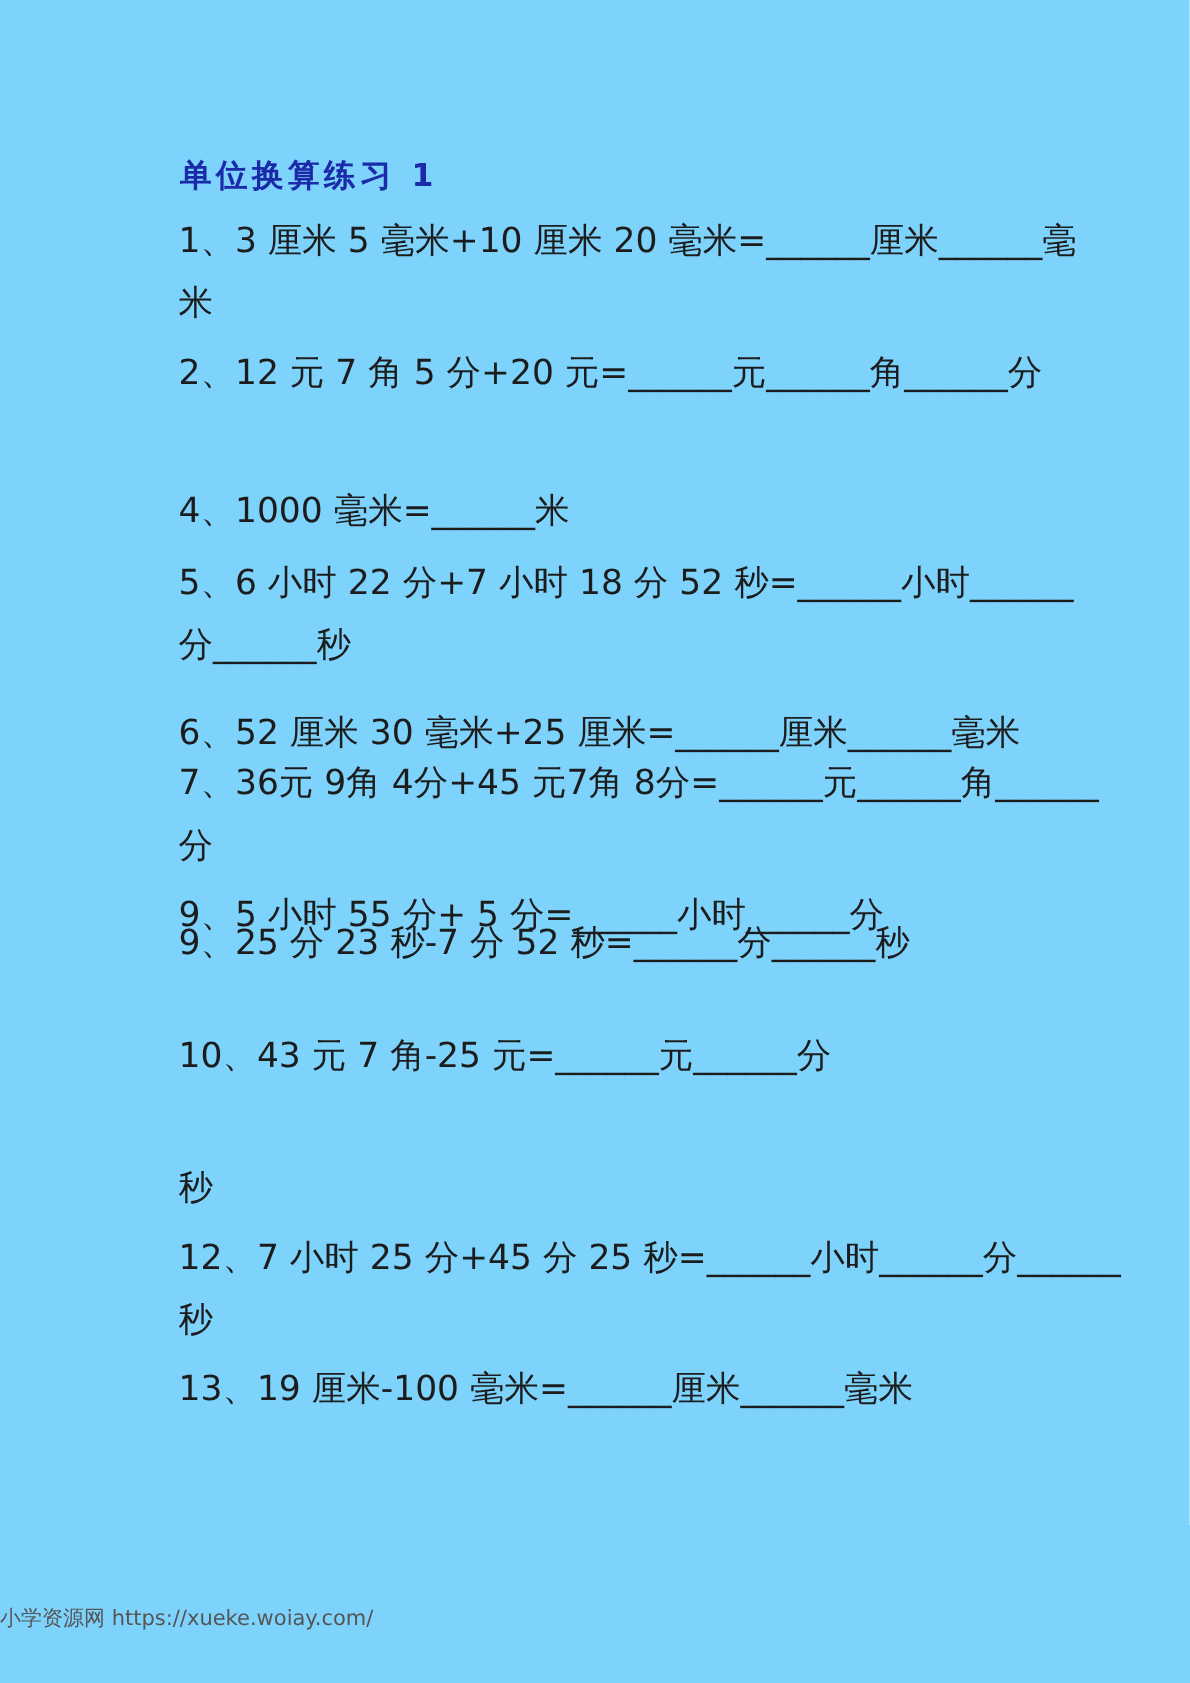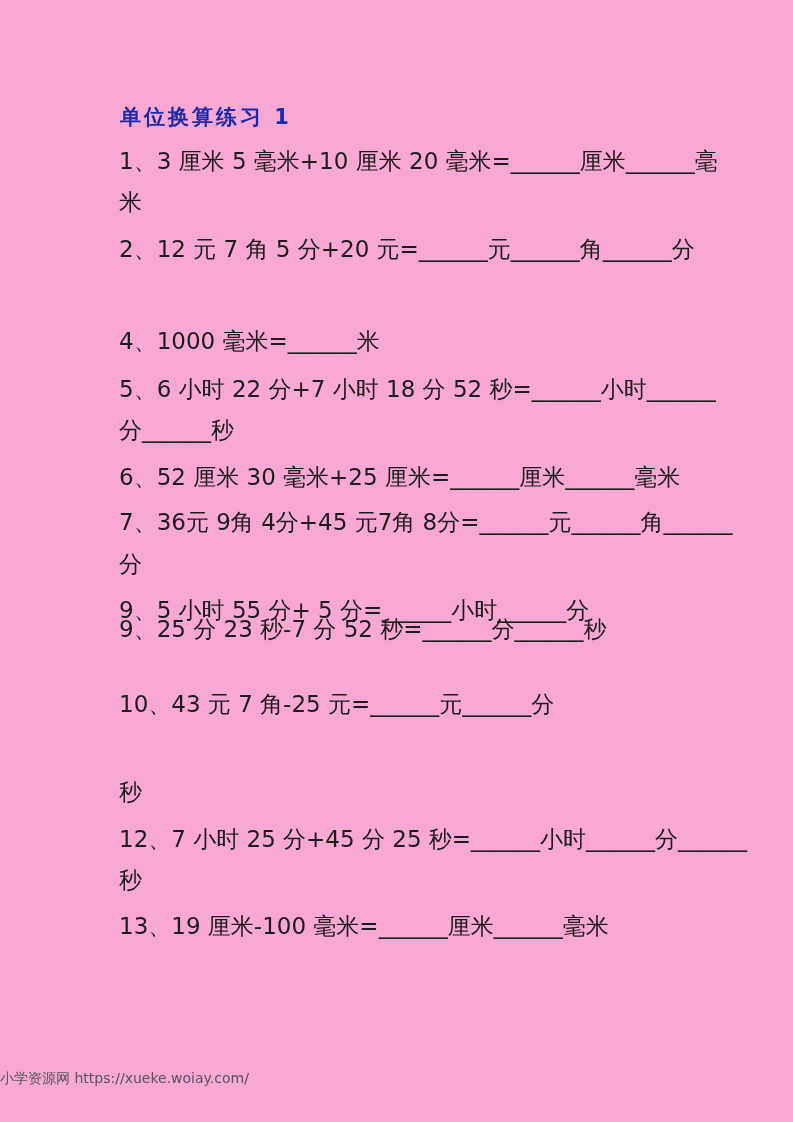--- a/index.html
+++ b/index.html
@@ -13,21 +13,21 @@
       position: relative;
       overflow: hidden;
       font-family: "DejaVu Sans", "Liberation Sans", sans-serif;
       color: #1a1a1a;
     }
     .page {
       position: absolute;
       left: 0; top: 0;
       width: 793px;
       height: 1122px;
-      background: #f9a8d4;
+      background: #7dd3fc;
     }
     .title {
       position: absolute;
       left: 120px;
       top: 103px;
       font-size: 21px;
       font-weight: bold;
       color: #1a2aa8;
       letter-spacing: 3px;
       white-space: nowrap;
@@ -63,21 +63,21 @@
   <div class="line" style="top:189px">米</div>
 
   <div class="line" style="top:236px">2、12 元 7 角 5 分+20 元=______元______角______分</div>
 
 
   <div class="line" style="top:328px">4、1000 毫米=______米</div>
 
   <div class="line" style="top:376px">5、6 小时 22 分+7 小时  18 分 52 秒=______小时______</div>
   <div class="line" style="top:417px">分______秒</div>
 
-  <div class="line" style="top:464px">6、52 厘米 30 毫米+25 厘米=______厘米______毫米</div>
+  <div class="line" style="top:476px">6、52 厘米 30 毫米+25 厘米=______厘米______毫米</div>
 
   <div class="line" style="top:509px">7、36元 9角 4分+45 元7角  8分=______元______角______</div>
   <div class="line" style="top:551px">分</div>
 
   <div class="line" style="top:597px">9、5 小时 55 分+ 5 分=______小时______分</div>
 
   <div class="line" style="top:616px">9、25 分 23 秒-7 分 52 秒=______分______秒</div>
 
   <div class="line" style="top:691px">10、43 元 7 角-25 元=______元______分</div>
 

